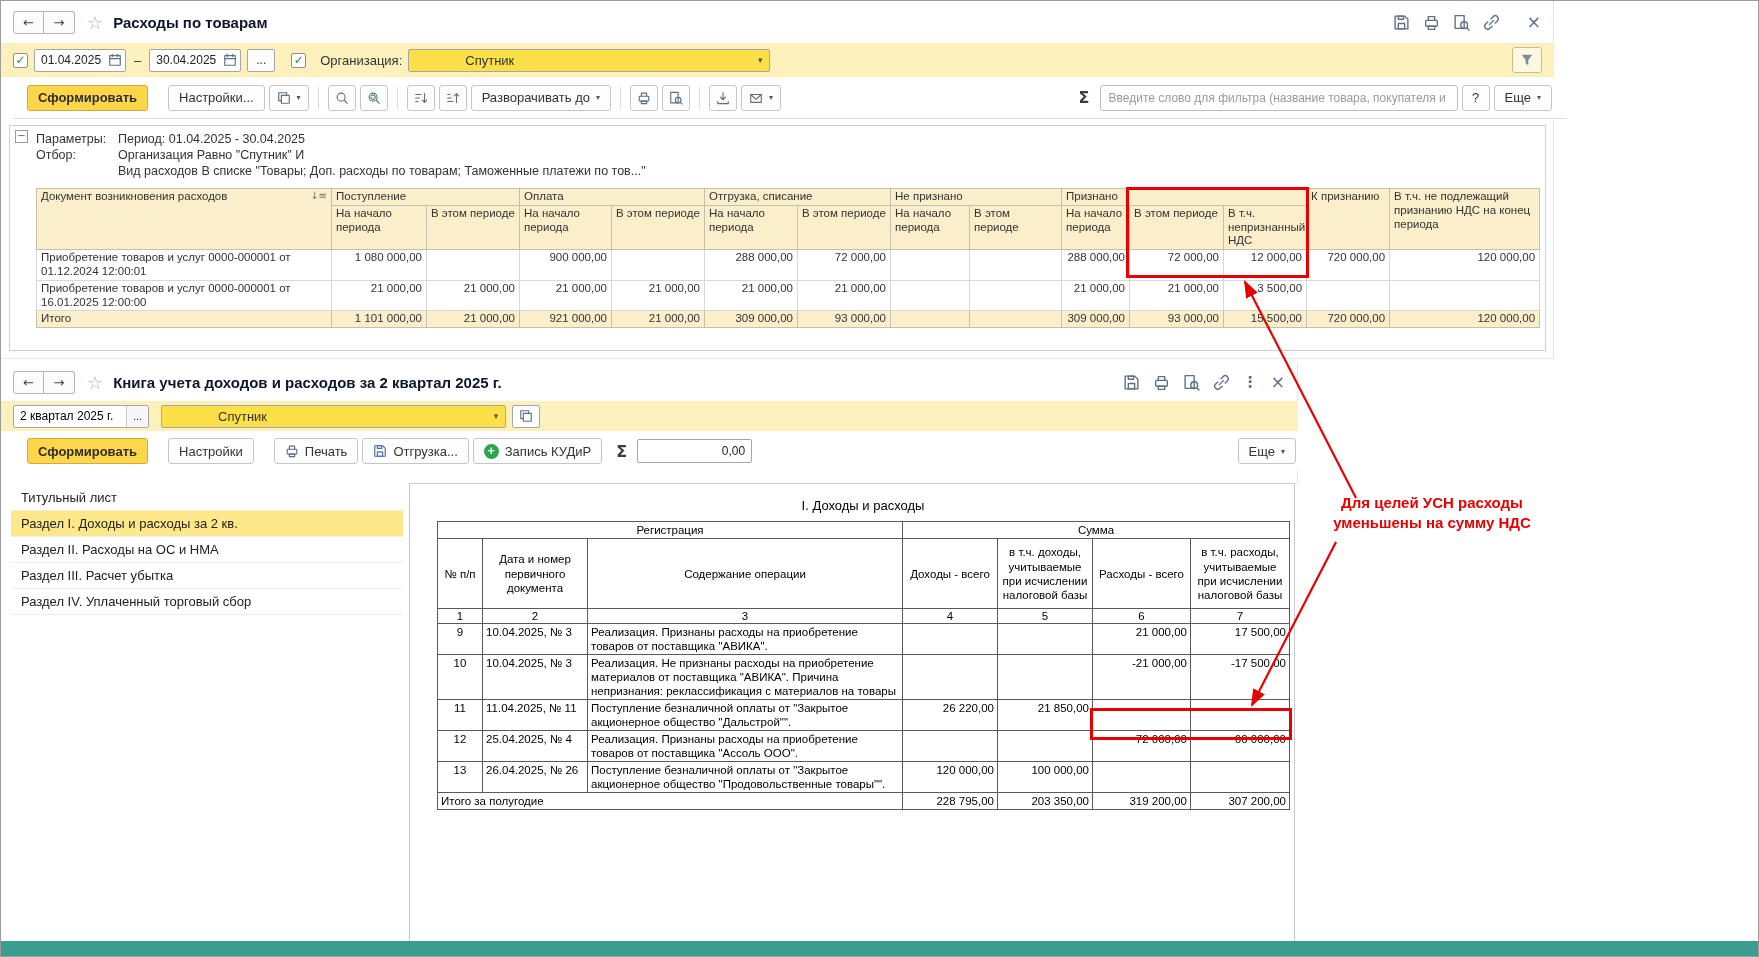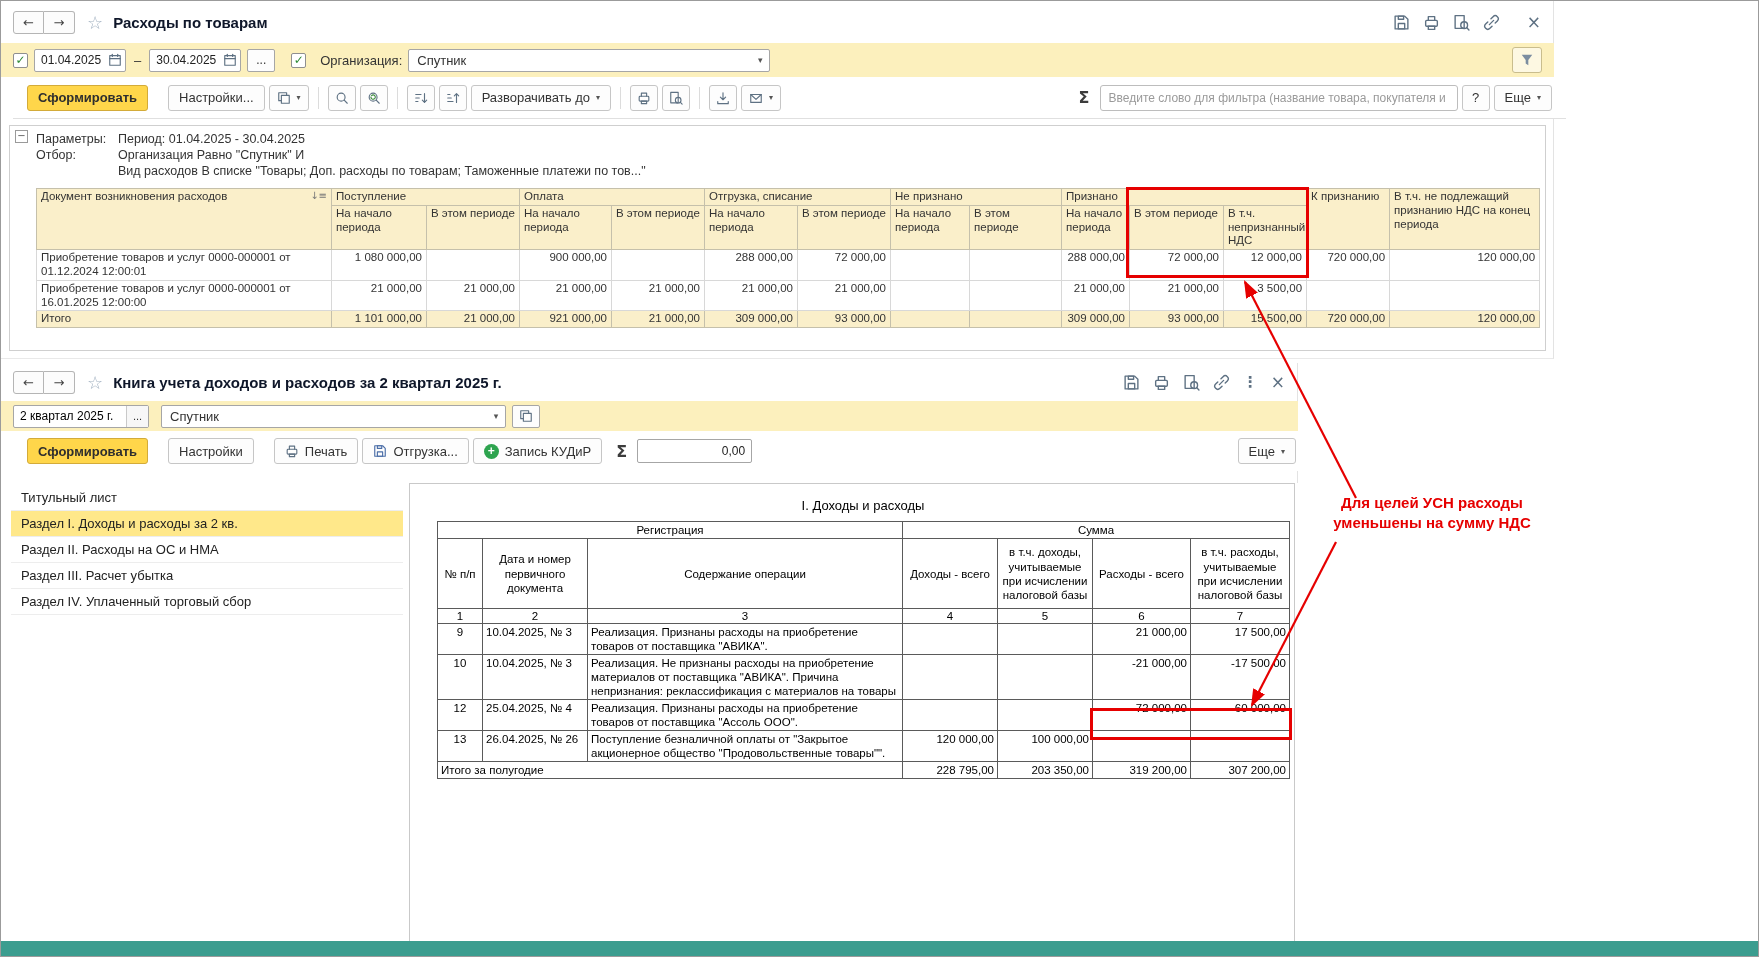--- a/index.html
+++ b/index.html
@@ -30,21 +30,21 @@
   
   .ybar{position:absolute;left:0;top:42px;width:1553px;height:34px;background:#fcf0bd;display:flex;align-items:center;padding:0 12px;gap:6px;}
   .botwin .ybar{top:38px;width:1297px;height:30px;}
   .chk{width:15px;height:15px;border:1px solid #8f8f8f;border-radius:2px;background:#fff;color:#2d8a34;font-size:12px;font-weight:bold;line-height:13px;text-align:center;}
   .date-field{display:flex;align-items:center;height:23px;border:1px solid #a6a6a6;background:#fff;border-radius:2px;}
   .date-field input{border:none;outline:none;width:70px;font:12px "Liberation Sans",sans-serif;padding:0 2px 0 6px;color:#222;background:transparent;}
   .calbtn{width:20px;height:21px;background:transparent;border:none;display:flex;align-items:center;justify-content:center;}
   .dashlbl{margin:0 2px;font-size:13px;}
   .smallbtn{height:23px;min-width:28px;border:1px solid #a6a6a6;background:#fdfdfd;border-radius:2px;font-size:12px;color:#333;padding:0 5px;}
   .lbl{font-size:13px;margin-left:8px;white-space:nowrap;}
-  .combo{display:flex;align-items:center;height:23px;border:1px solid #a6a6a6;background:#ffffff;border-radius:2px;}
+  .combo{display:flex;align-items:center;height:23px;border:1px solid #a6a6a6;background:#fde047;border-radius:2px;padding-left:48px;}
   .combo-val{flex:1;font-size:13px;padding:0 8px;white-space:nowrap;overflow:hidden;}
   .combo-arrow{width:18px;height:100%;display:flex;align-items:center;justify-content:center;color:#555;font-size:9px;}
   .w-org{width:362px;}
   .w-org2{width:345px;}
   .funnelbtn{margin-left:auto;width:30px;height:26px;border:1px solid #c9bd8d;background:#fdf8e2;border-radius:3px;display:flex;align-items:center;justify-content:center;}
   .perfield{display:flex;align-items:center;height:23px;border:1px solid #a6a6a6;background:#fff;border-radius:2px;}
   .perfield input{border:none;outline:none;width:112px;font:12px "Liberation Sans",sans-serif;padding:0 6px;background:transparent;}
   .perbtn{width:22px;height:21px;border:none;border-left:1px solid #c9c9c9;background:#f7f7f7;font-size:11px;color:#333;}
 
   
@@ -564,20 +564,29 @@
             <tr class="kr3">
               <td class="c-n">10</td>
               <td>10.04.2025, № 3</td>
               <td>Реализация. Не признаны расходы на приобретение материалов от поставщика "АВИКА". Причина непризнания: реклассификация с материалов на товары</td>
               <td class="c-m"></td>
               <td class="c-m"></td>
               <td class="c-m">-21 000,00</td>
               <td class="c-m">-17 500,00</td>
             </tr>
             <tr class="kr2">
+              <td class="c-n">11</td>
+              <td>11.04.2025, № 11</td>
+              <td>Поступление безналичной оплаты от "Закрытое акционерное общество "Дальстрой"".</td>
+              <td class="c-m">26 220,00</td>
+              <td class="c-m">21 850,00</td>
+              <td class="c-m"></td>
+              <td class="c-m"></td>
+            </tr>
+            <tr class="kr2">
               <td class="c-n">12</td>
               <td>25.04.2025, № 4</td>
               <td>Реализация. Признаны расходы на приобретение товаров от поставщика "Ассоль ООО".</td>
               <td class="c-m"></td>
               <td class="c-m"></td>
               <td class="c-m">72 000,00</td>
               <td class="c-m">60 000,00</td>
             </tr>
             <tr class="kr2">
               <td class="c-n">13</td>

